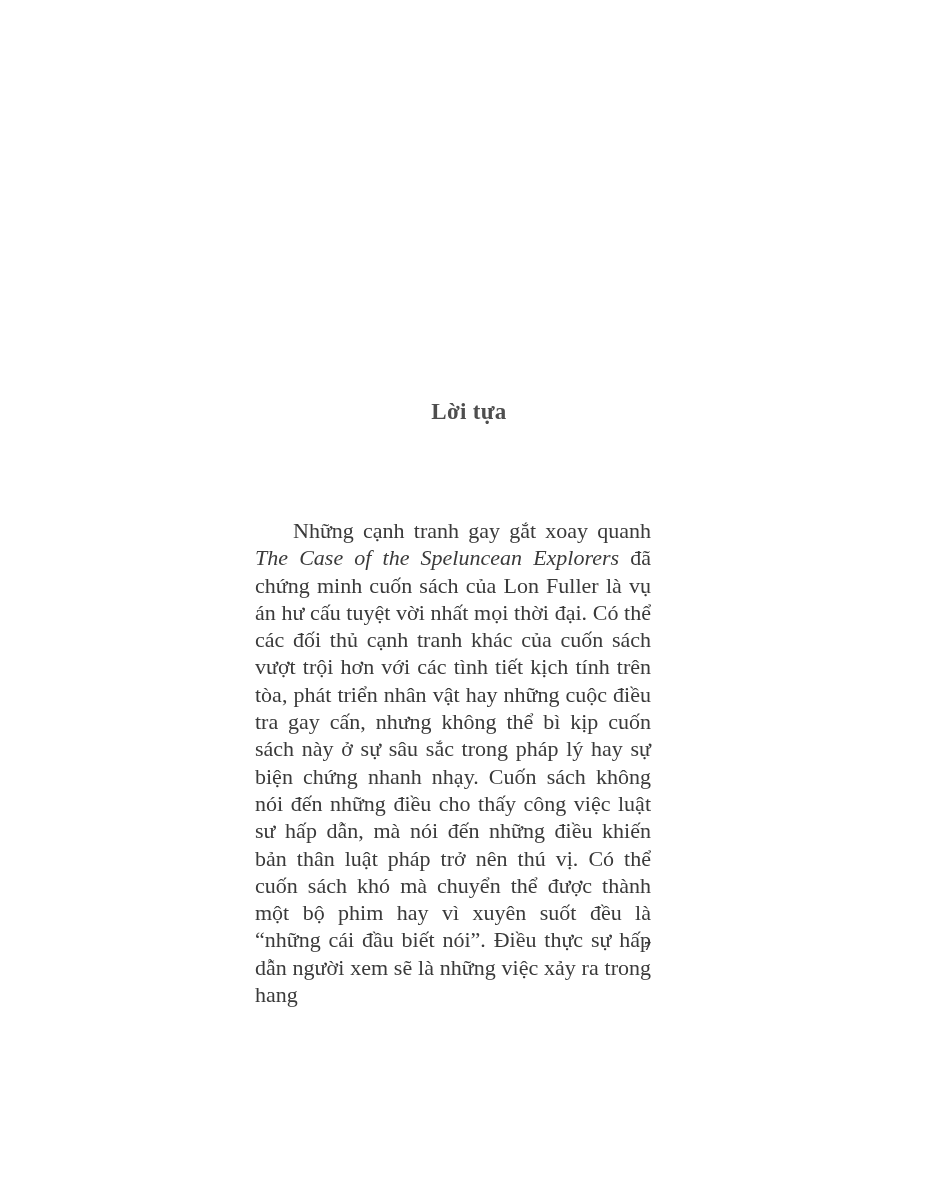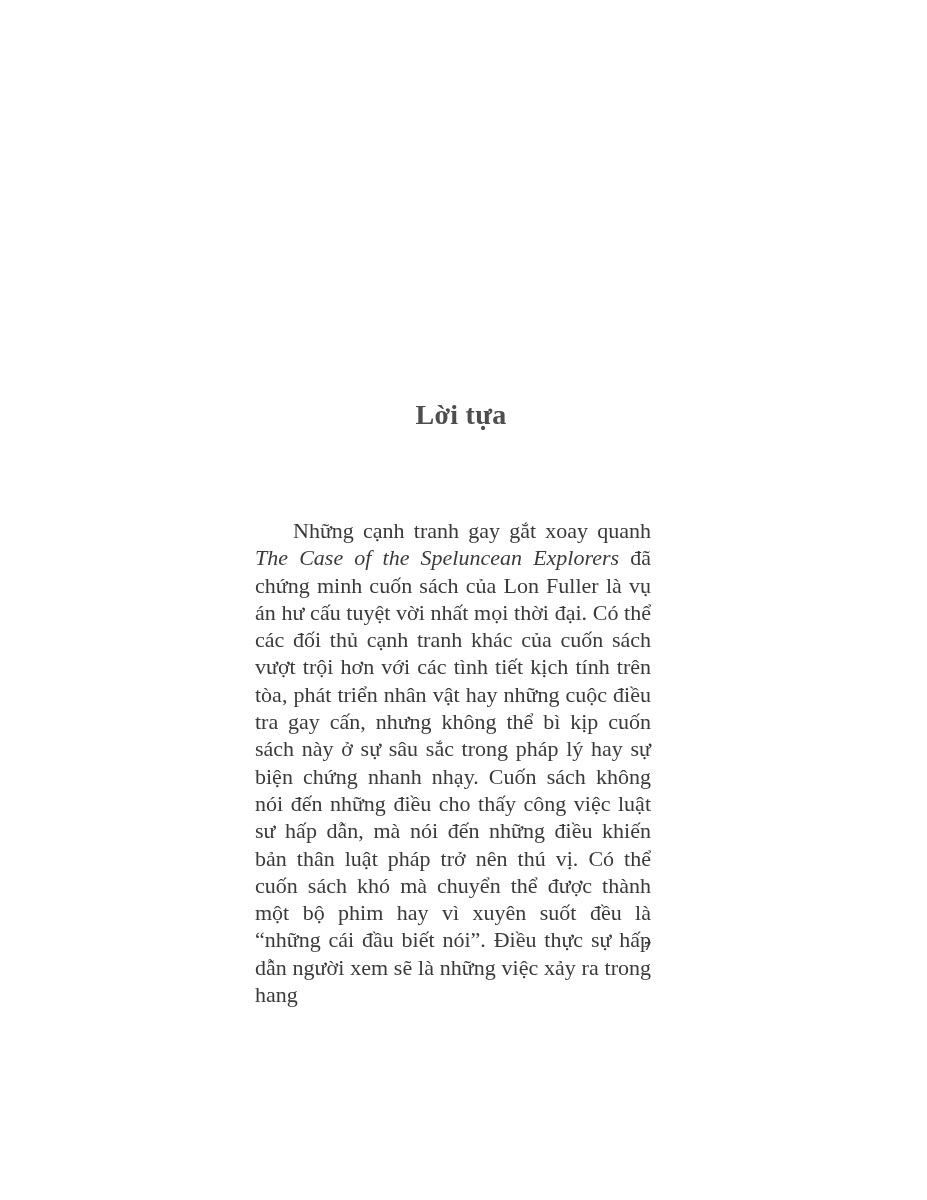--- a/index.html
+++ b/index.html
@@ -10,26 +10,26 @@
   .page {
     position: relative;
     width: 927px;
     height: 1200px;
     background: var(--background, #ffffff);
     font-family: "Liberation Serif", "DejaVu Serif", serif;
     overflow: hidden;
   }
   .chapter-title {
     position: absolute;
-    left: 263px;
+    left: 271px;
     top: 399px;
     width: 396px;
     margin: 0;
     text-align: center;
-    font-size: 28px;
+    font-size: 23px;
     font-weight: bold;
     letter-spacing: 0.3px;
     color: var(--title, #4e4e4e);
   }
   .body-paragraph {
     position: absolute;
     left: 255px;
     top: 517px;
     width: 396px;
     margin: 0;

